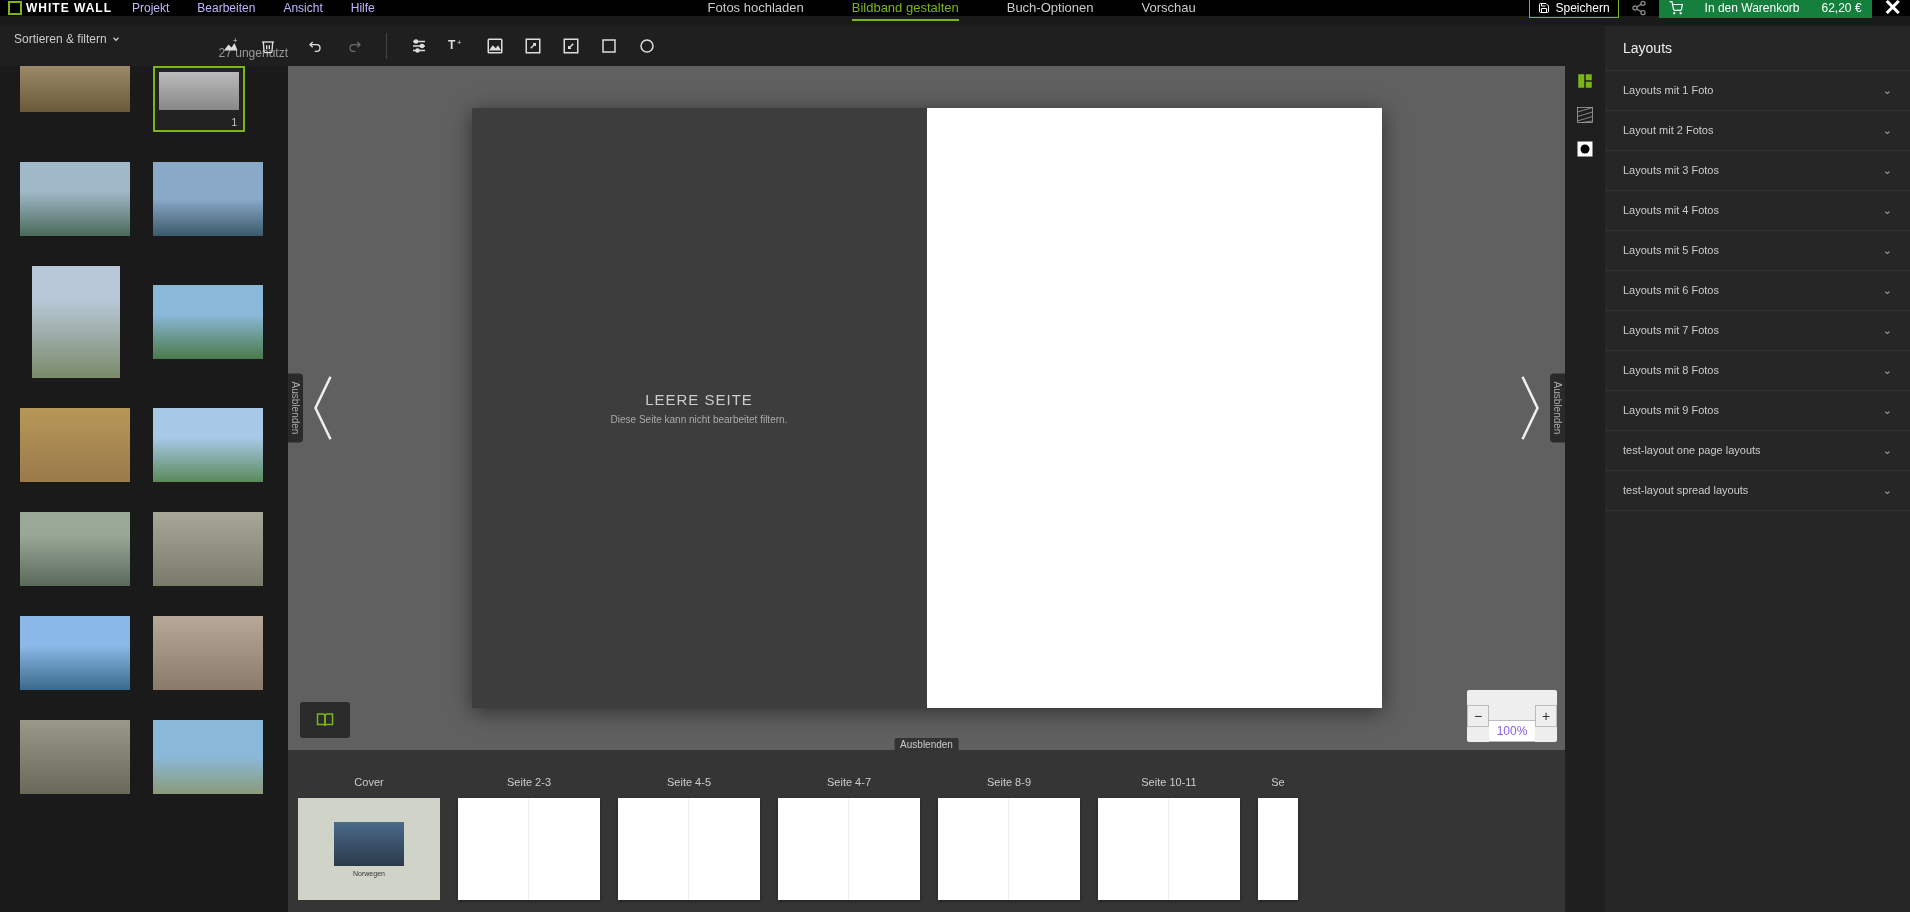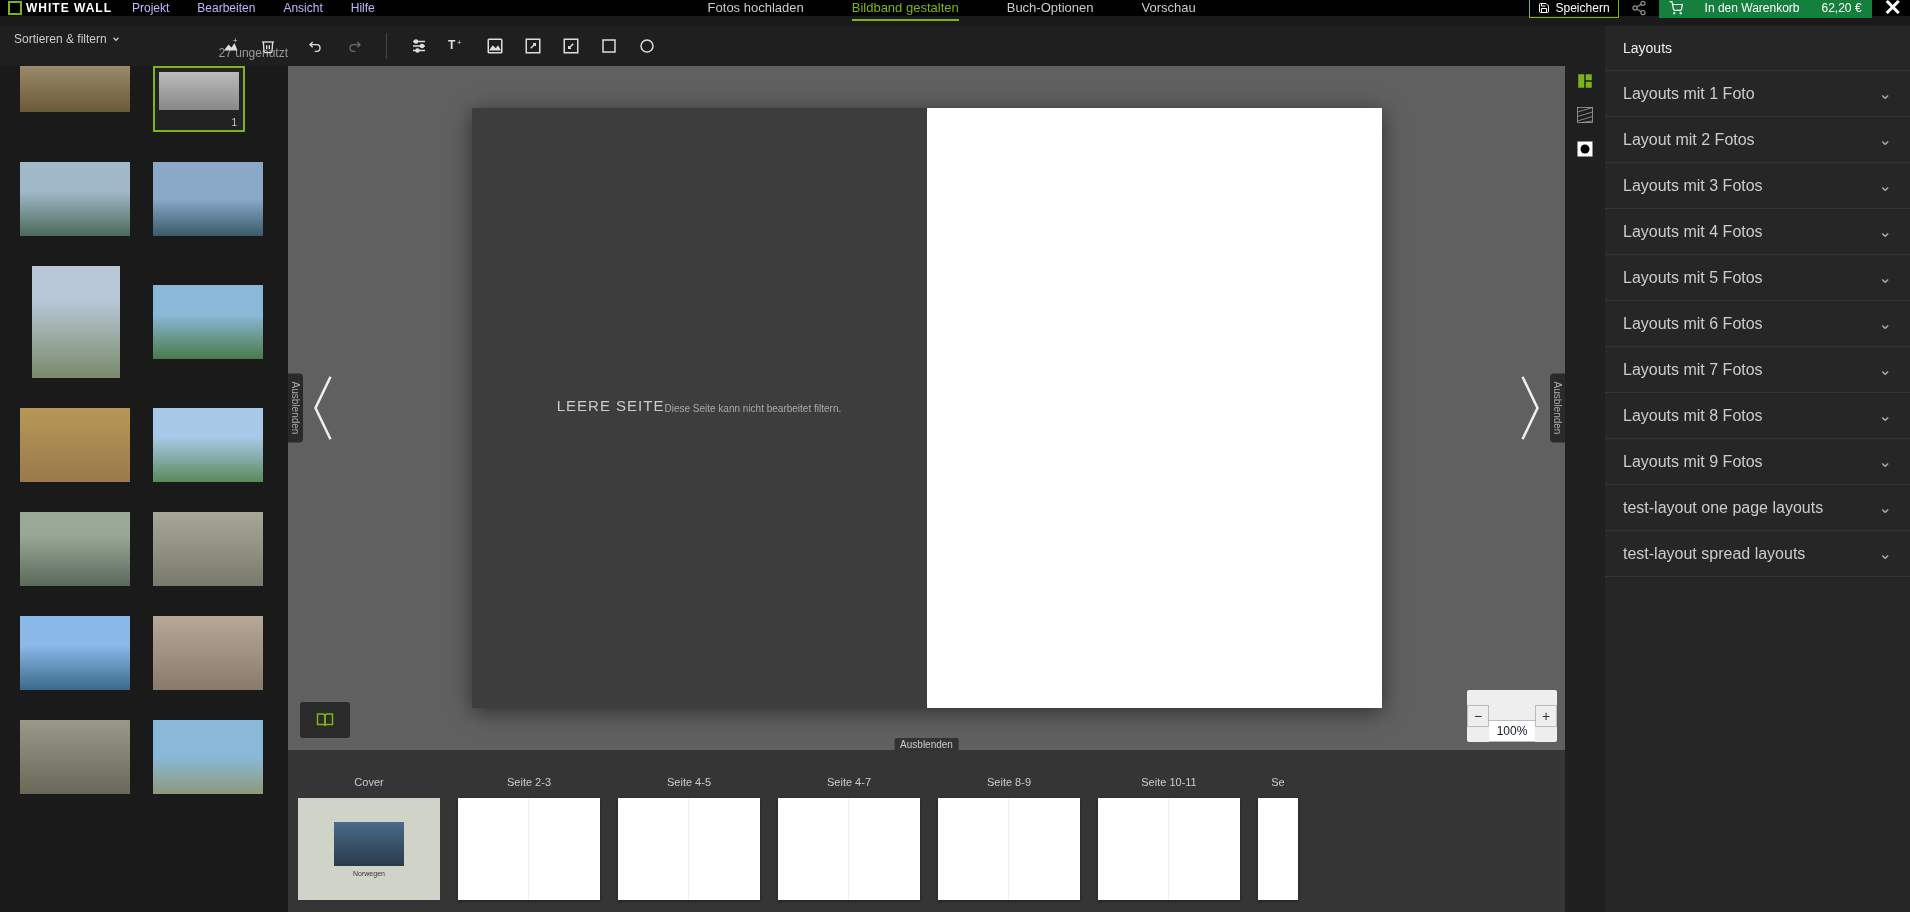--- a/index.html
+++ b/index.html
@@ -39,32 +39,32 @@
 .thumb.tall { height: 112px; width:88px; margin-left:12px;}
 .thumb.sel { border: 2px solid #7cb518; padding:4px; background:#222; width:92px; height:66px;}
 .thumb.sel .inner { background: linear-gradient(#bbb,#888); width:100%; height:38px;}
 .thumb.sel .num { position:absolute; bottom:2px; right:6px; font-size:10px; color:#ccc;}
 .thumb.t1 { background: linear-gradient(#8a7456,#6a5436); height:46px; width:110px;}
 
 
 .center { position:absolute; top:66px; left:288px; right:345px; bottom:0; background:#1f1f1f; display:flex; flex-direction:column;}
 .canvas-wrap { flex:1; background:#606060; position:relative; display:flex; align-items:center; justify-content:center; overflow:hidden;}
 .spread { display:flex; box-shadow: 0 4px 20px rgba(0,0,0,0.5);}
-.page-left { width: 455px; height: 600px; background:#3d3d3d; display:flex; flex-direction:row; align-items:center; justify-content:center; color:#ccc;}
+.page-left { width: 455px; height: 600px; background:#3d3d3d; display:flex; flex-direction:column; align-items:center; justify-content:center; color:#ccc;}
 .page-left .pt { font-size:15px; letter-spacing:1px; margin-bottom:6px;}
 .page-left .ps { font-size:10px; color:#aaa;}
 .page-right { width: 455px; height: 600px; background:#fff;}
 .nav-arrow { position:absolute; top:50%; transform:translateY(-50%); color:#fff; cursor:pointer; opacity:.9; text-shadow: 0 0 6px rgba(255,255,255,0.5);}
 .nav-left { left: 20px;}
 .nav-right { right: 20px;}
 .nav-arrow svg { width:30px; height:80px; }
 .book-btn { position:absolute; left:12px; bottom:12px; width:50px; height:36px; background:#2a2a2a; border-radius:3px; display:flex; align-items:center; justify-content:center; color:#7cb518; cursor:pointer;}
 .zoom-ctrl { position:absolute; right:8px; bottom:8px; display:flex; align-items:center; background:#eee; border-radius:2px; overflow:hidden;}
 .zoom-ctrl button { width:22px; height:22px; background:#eee; border:1px solid #bbb; color:#333; cursor:pointer; font-size:14px;}
-.zoom-ctrl input { width:46px; height:22px; border:1px solid #bbb; border-left:0; border-right:0; text-align:center; font-size:12px; color:#0f172a;margin-top:30px;}
+.zoom-ctrl input { width:46px; height:22px; border:1px solid #bbb; border-left:0; border-right:0; text-align:center; font-size:12px; color:#8b5cf6;margin-top:30px;}
 .side-tab { position:absolute; top:50%; transform:translateY(-50%); writing-mode: vertical-rl; background:#2a2a2a; color:#aaa; font-size:10px; padding:8px 2px; cursor:pointer; border-radius: 0 4px 4px 0;}
 .side-tab.lefttab { left:0; }
 .side-tab.righttab { right:0; border-radius: 4px 0 0 4px;}
 
 
 .filmstrip-wrap { height:162px; background:#353535; position:relative;}
 .filmstrip { height:162px; display:flex; gap:18px; padding: 0 10px; overflow-x:auto; align-items:flex-end; padding-bottom:12px;}
 .fs-item { display:flex; flex-direction:column; align-items:center; gap:4px; padding-top:6px;}
 .fs-label { font-size:11px; color:#ccc; height:18px;}
 .fs-thumb { width:142px; height:102px; background:#fff; display:flex; cursor:pointer; box-shadow: 0 1px 3px rgba(0,0,0,0.4);}
@@ -79,21 +79,21 @@
 .aus-tip { position:absolute; left:50%; transform:translateX(-50%); top:-12px; background:#333; color:#ccc; font-size:10px; padding:1px 6px; border-radius:2px;}
 
 
 .right-panel { position:absolute; top:26px; right:0; width:345px; bottom:0; background:#262626; display:flex;}
 .rp-tabs { width:40px; background:#1f1f1f; display:flex; flex-direction:column; padding-top:42px; gap:8px; align-items:center;}
 .rp-tab { width:26px; height:26px; display:flex; align-items:center; justify-content:center; cursor:pointer; color:#aaa;}
 .rp-tab.active { color:#7cb518;}
 .rp-content { flex:1; display:flex; flex-direction:column;}
 .rp-title { padding: 14px 18px; font-size:14px; color:#eee; border-bottom:1px solid #333;}
 .rp-list { flex:1; overflow-y:auto;}
-.rp-item { padding: 13px 18px; font-size:16px; color:#ccc; display:flex; justify-content:space-between; align-items:flex-end; border-bottom:1px solid #333; cursor:pointer;gap:43px;}
+.rp-item { padding: 13px 18px; font-size:11px; color:#ccc; display:flex; justify-content:space-between; align-items:flex-start; border-bottom:1px solid #333; cursor:pointer;gap:43px;}
 .chev { color:#aaa;}
 
 svg { display:block;}
 </style>
 </head>
 <body>
 
 <div class="topbar">
   <div class="logo">
     <div class="logo-sq"></div>

